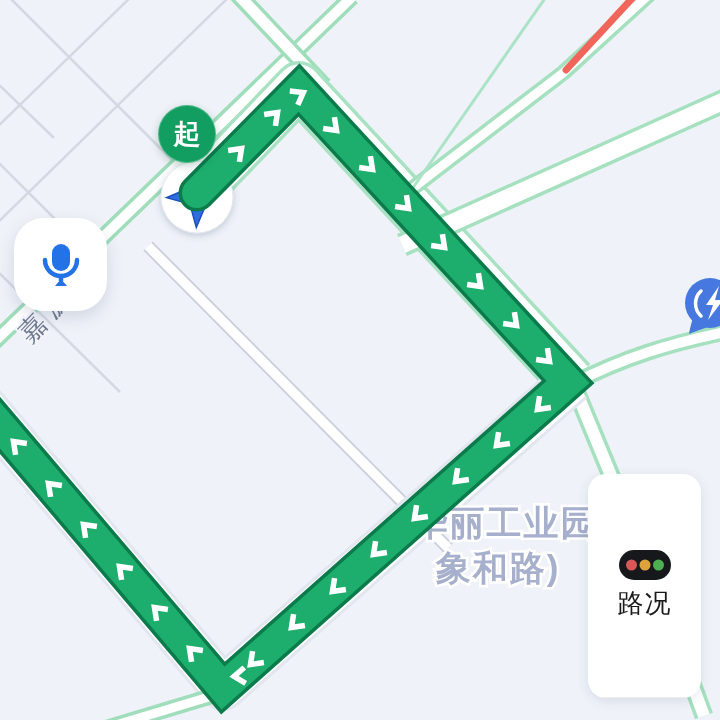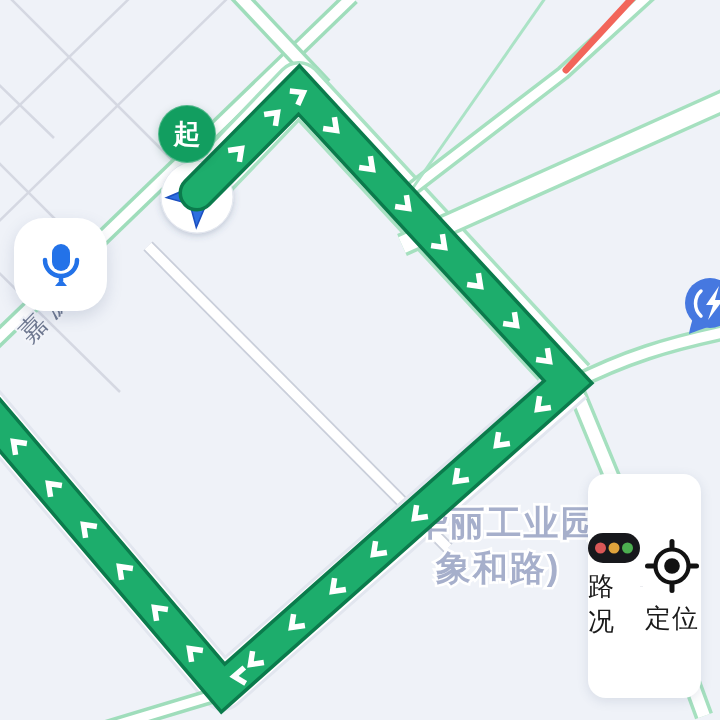--- a/index.html
+++ b/index.html
@@ -11,21 +11,21 @@
     background:#129E60;color:#fff;display:flex;align-items:center;justify-content:center;
     font-size:27px;font-weight:bold;z-index:3;border:1.5px solid rgba(255,255,255,.25);
     box-shadow:0 3px 8px rgba(10,80,50,.25);}
   
   .mic-btn{position:absolute;left:14px;top:218px;width:93px;height:93px;border-radius:30px;
     background:#fff;z-index:4;display:flex;align-items:center;justify-content:center;
     box-shadow:0 6px 16px rgba(70,90,130,.18);}
   
   .ctrl-panel{position:absolute;left:588px;top:474px;width:113px;height:224px;border-radius:18px;
     background:#fff;z-index:4;box-shadow:0 3px 12px rgba(70,90,130,.14);
-    display:flex;flex-direction:row;align-items:center;}
+    display:flex;flex-direction:column;align-items:center;}
   .ctrl-item{display:flex;flex-direction:column;align-items:center;justify-content:center;
     width:100%;flex:1;cursor:pointer;}
   .ctrl-label{font-size:26px;color:#1A1A1A;font-weight:500;letter-spacing:1px;margin-top:6px;}
   .divider{width:85px;height:1px;background:#ECEDF1;}
 </style>
 </head>
 <body>
 
 <div id="stage">
 
@@ -154,26 +154,15 @@
     <div class="ctrl-item">
       <svg width="52" height="30" viewBox="0 0 52 30">
         <rect x="0" y="0" width="52" height="30" rx="15" fill="#17181C"></rect>
         <circle cx="12.5" cy="15" r="5.5" fill="#D95757"></circle>
         <circle cx="26" cy="15" r="5.5" fill="#DFA33C"></circle>
         <circle cx="39.5" cy="15" r="5.5" fill="#4CAF50"></circle>
       </svg>
       <div class="ctrl-label">路况</div>
     </div>
     <div class="divider"></div>
-    <div class="ctrl-item">
-      <svg width="58" height="58" viewBox="0 0 58 58">
-        <circle cx="29" cy="29" r="16.5" fill="none" stroke="#121212" stroke-width="4.2"></circle>
-        <circle cx="29" cy="29" r="7.8" fill="#121212"></circle>
-        <line x1="29" y1="4.5" x2="29" y2="11" stroke="#121212" stroke-width="5" stroke-linecap="round"></line>
-        <line x1="29" y1="47" x2="29" y2="53.5" stroke="#121212" stroke-width="5" stroke-linecap="round"></line>
-        <line x1="4.5" y1="29" x2="11" y2="29" stroke="#121212" stroke-width="5" stroke-linecap="round"></line>
-        <line x1="47" y1="29" x2="53.5" y2="29" stroke="#121212" stroke-width="5" stroke-linecap="round"></line>
-      </svg>
-      <div class="ctrl-label">定位</div>
-    </div>
   </div>
 
 </div>
 
 </body></html>

